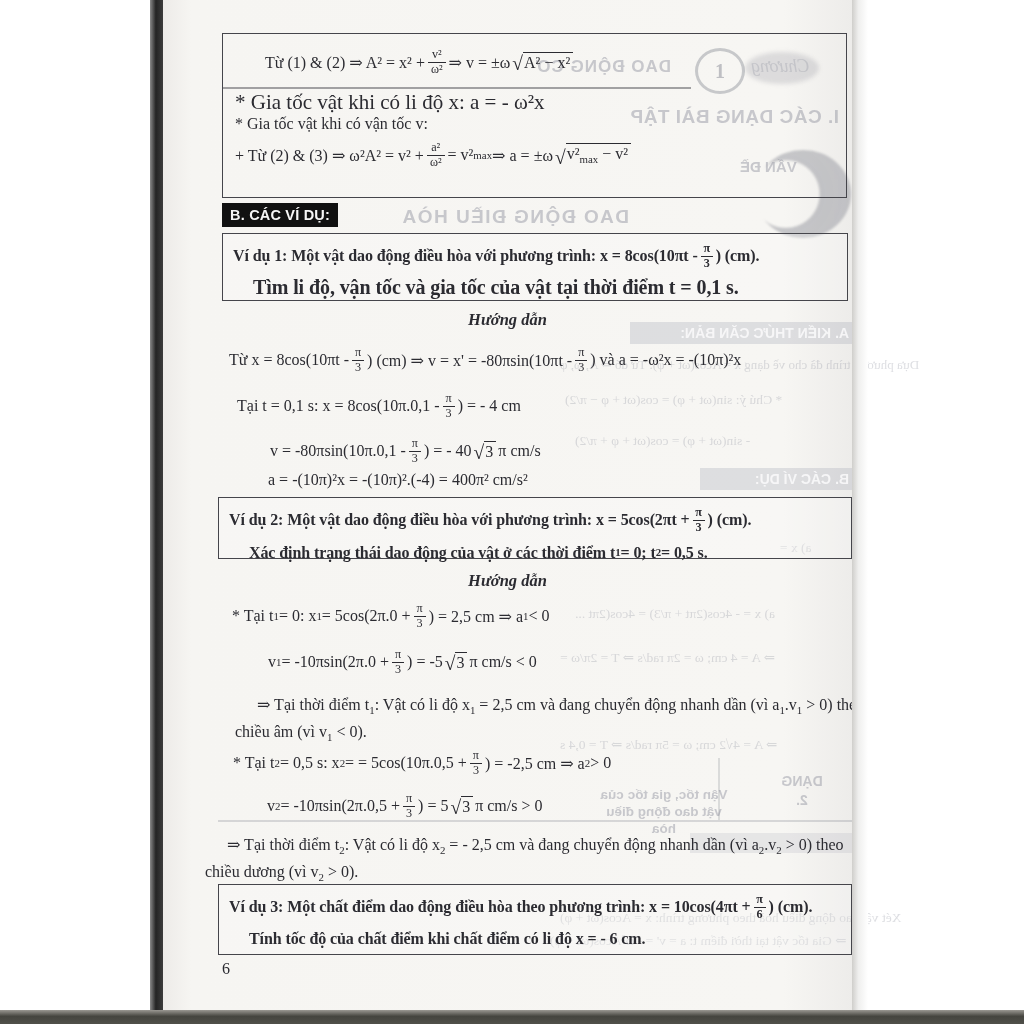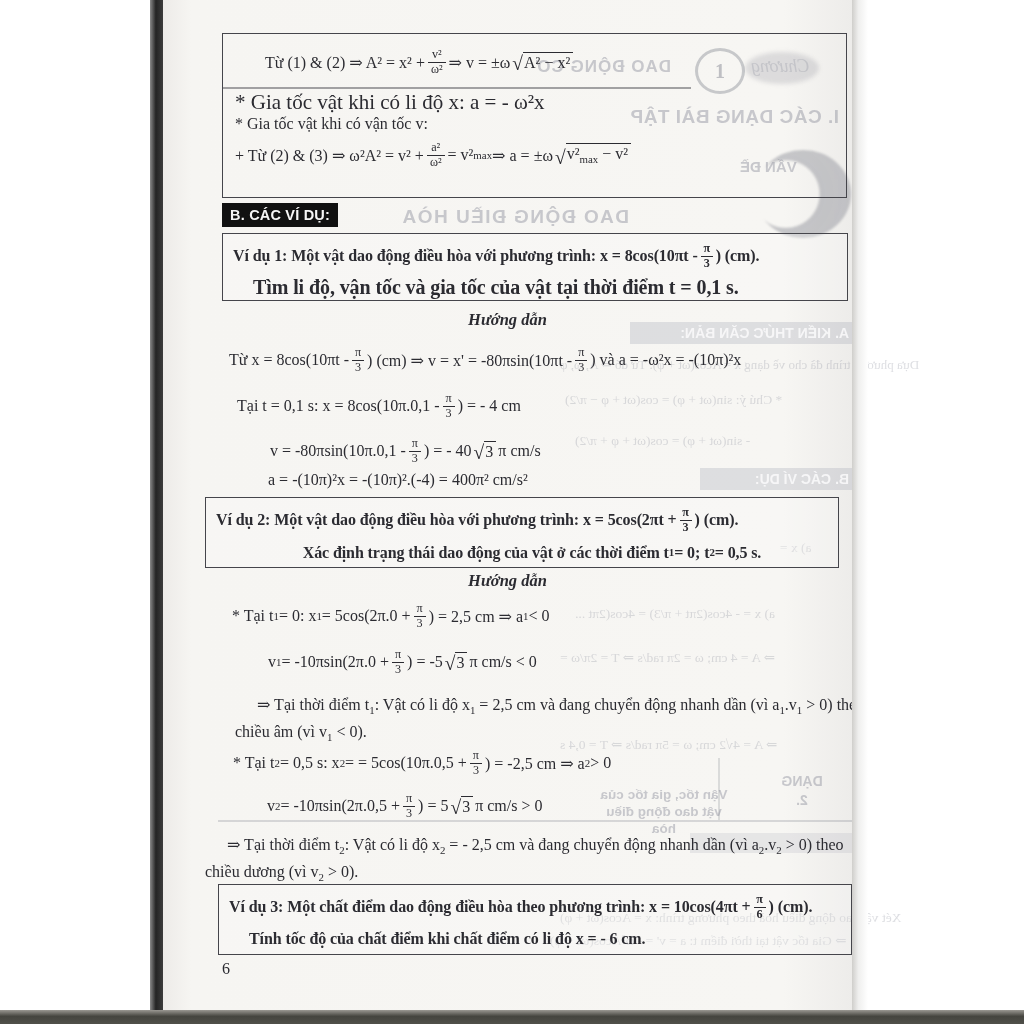--- a/index.html
+++ b/index.html
@@ -32,21 +32,21 @@
   .fb-sep{position:absolute;left:0;top:53px;width:468px;height:2px;background:rgba(75,75,82,.5);}
   .fb-l2{margin-top:7px;line-height:21px;}
   .fb-l3{line-height:21px;}
   .fb-l4{height:42px;display:flex;align-items:center;}
   .fb-note{margin-top:1px;font-style:italic;font-size:15.5px;}
   .black-label{left:59px;top:203px;background:#111111;color:#f6f6f6;
                font-family:"Liberation Sans","DejaVu Sans",sans-serif;font-weight:bold;
                font-size:14.5px;padding:4px 8px;letter-spacing:.2px;}
   .vdbox{border:1.6px solid #45454b;box-sizing:border-box;padding:2px 10px;background:rgba(252,252,250,.25);}
   #vd1{left:59px;top:233px;width:626px;height:68px;}
-  #vd2{left:42px;top:497px;width:634px;height:71px;}
+  #vd2{left:55px;top:497px;width:634px;height:62px;}
   #vd3{left:55px;top:884px;width:634px;height:71px;}
   .vd-l1{height:40px;display:flex;align-items:center;}
   .vd-l2{margin:1px 0 0 20px;line-height:21px;}
   .hd{left:0;top:0;width:689px;text-align:center;font-style:italic;font-weight:bold;font-size:16.5px;}
   .pagenum{left:59px;top:960px;font-size:16px;}
   
   .gh{position:absolute;transform:scaleX(-1);color:rgba(128,131,146,.40);
       font-family:"Liberation Sans","DejaVu Sans",sans-serif;font-weight:700;
       filter:blur(.3px);white-space:nowrap;}
   .gh.light{color:rgba(142,145,158,.30);font-weight:400;
@@ -149,21 +149,21 @@
           <span class="rad">√</span>
           <span class="bar">3</span>
         </span> π cm/s</div>
     <div class="abs fline" style="left:105px;top:468px;height:24px;">a = -(10π)²x = -(10π)².(-4) = 400π² cm/s²</div>
 
     <div class="abs vdbox" id="vd2">
       <div class="fline vd-l1 bold">Ví dụ 2: Một vật dao động điều hòa với phương trình: x = 5cos(2πt + <span class="frac">
             <span class="num">π</span>
             <span class="den">3</span>
           </span>) (cm).</div>
-      <div class="vd-l2 bold fline" style="height:22px;justify-content:center;">Xác định trạng thái dao động của vật ở các thời điểm t<sub>1</sub> = 0; t<sub>2</sub> = 0,5 s.</div>
+      <div class="vd-l2 bold fline" style="height:22px;">Xác định trạng thái dao động của vật ở các thời điểm t<sub>1</sub> = 0; t<sub>2</sub> = 0,5 s.</div>
     </div>
     <div class="abs hd" style="top:571px;">Hướng dẫn</div>
     <div class="abs fline" style="left:69px;top:593px;height:46px;">* Tại t<sub>1</sub> = 0: x<sub>1</sub> = 5cos(2π.0 + <span class="frac">
           <span class="num">π</span>
           <span class="den">3</span>
         </span>) = 2,5 cm ⇒ a<sub>1</sub> &lt; 0</div>
     <div class="abs fline" style="left:105px;top:639px;height:46px;">v<sub>1</sub> =  -10πsin(2π.0 + <span class="frac">
           <span class="num">π</span>
           <span class="den">3</span>
         </span>) = -5<span class="sqrt">

